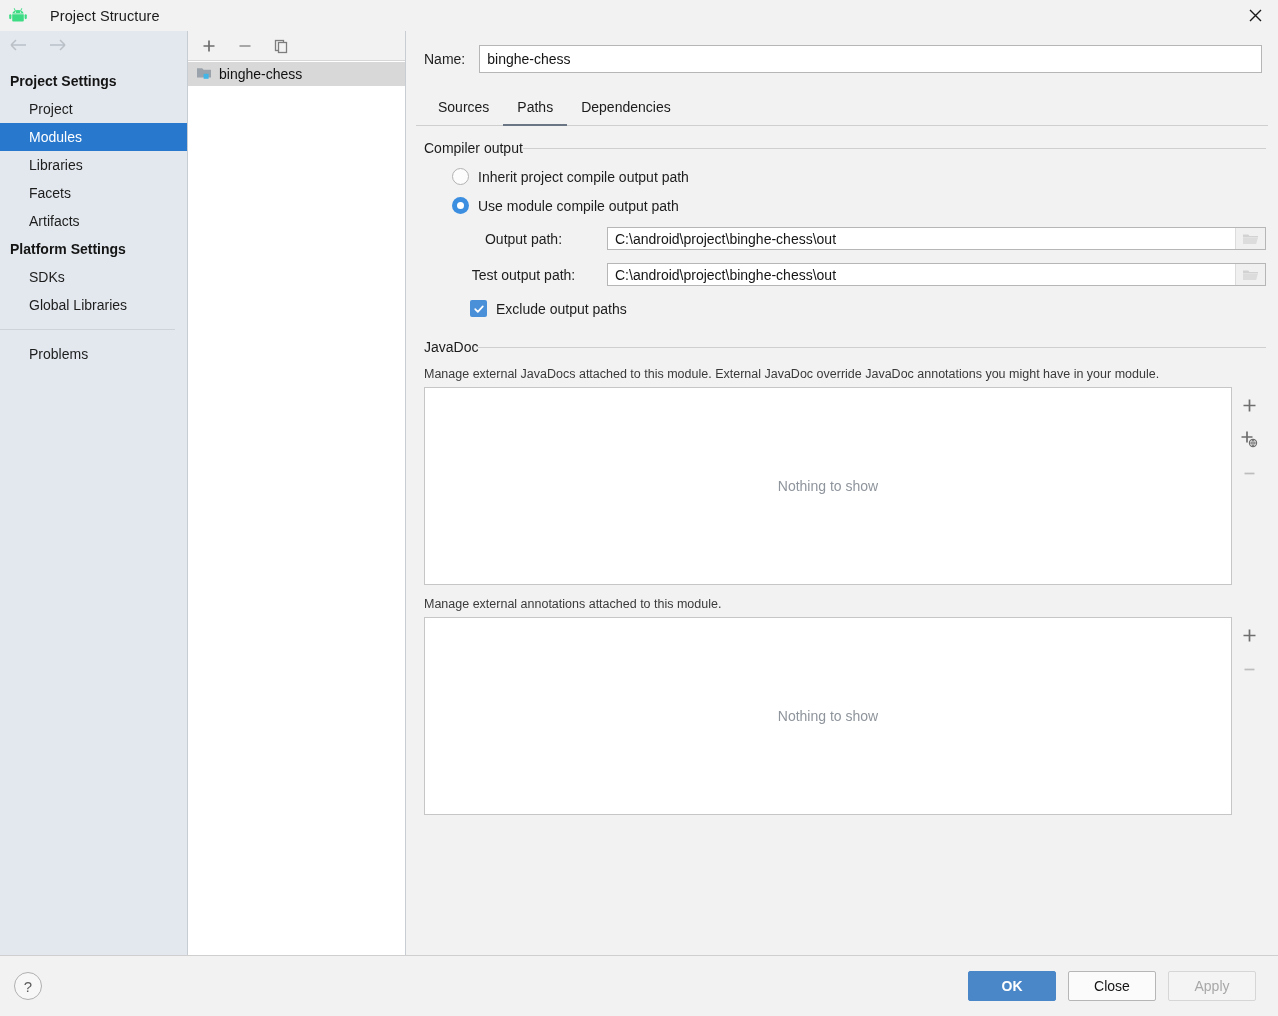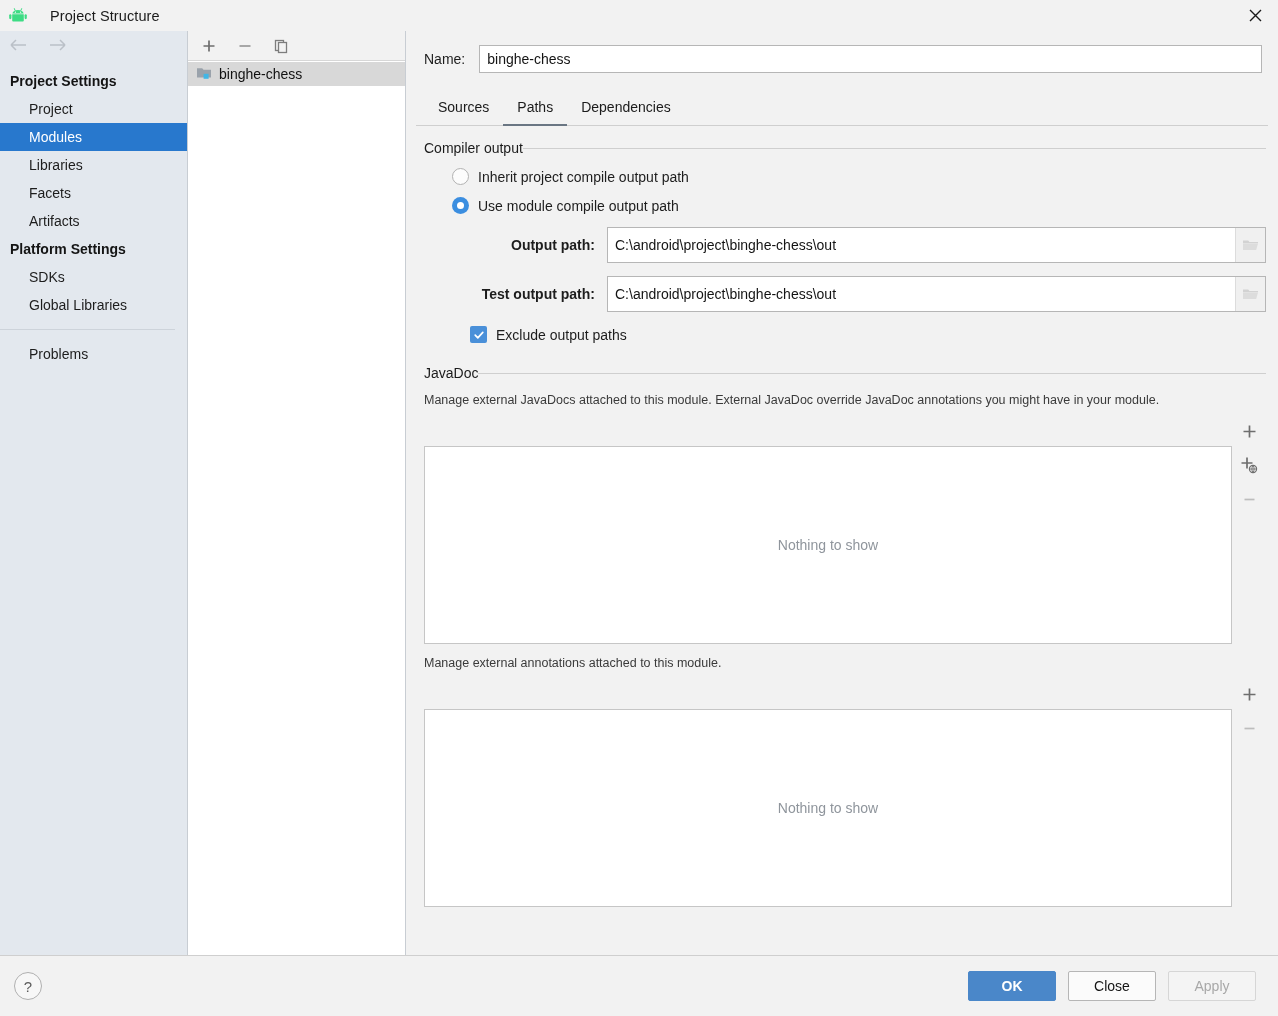--- a/index.html
+++ b/index.html
@@ -206,28 +206,27 @@
   .radio-label, .check-label { font-size: 14px; }
 
   
   .path-row {
     display: flex; align-items: center;
     margin-top: 13px;
     padding-left: 28px;
   }
   .path-label {
     width: 155px; flex: 0 0 155px;
-    text-align: right;
+    text-align: center;
     padding-right: 12px;
     font-size: 14px;
-    font-weight: bold;
   }
   .path-field {
     flex: 1 1 auto;
-    height: 36px;
+    height: 23px;
     display: flex; align-items: stretch;
     border: 1px solid #b6b6b6;
     background: #ffffff;
   }
   .path-field input {
     flex: 1 1 auto;
     border: none; outline: none;
     background: transparent;
     padding: 0 7px;
     font-family: "Liberation Sans", sans-serif;
@@ -261,21 +260,20 @@
   .listbox-wrap {
     display: flex;
     margin-top: 6px;
   }
   .listbox {
     flex: 1 1 auto;
     background: #ffffff;
     border: 1px solid #c6c6c6;
     display: flex; align-items: center; justify-content: center;
     min-width: 0;
-    margin-top: 33px;
   }
   .listbox .empty {
     color: #8f959c;
     font-size: 14px;
   }
   .listbox-tools {
     width: 34px; flex: 0 0 34px;
     background: #f2f2f2;
     display: flex; flex-direction: column;
     align-items: center;

